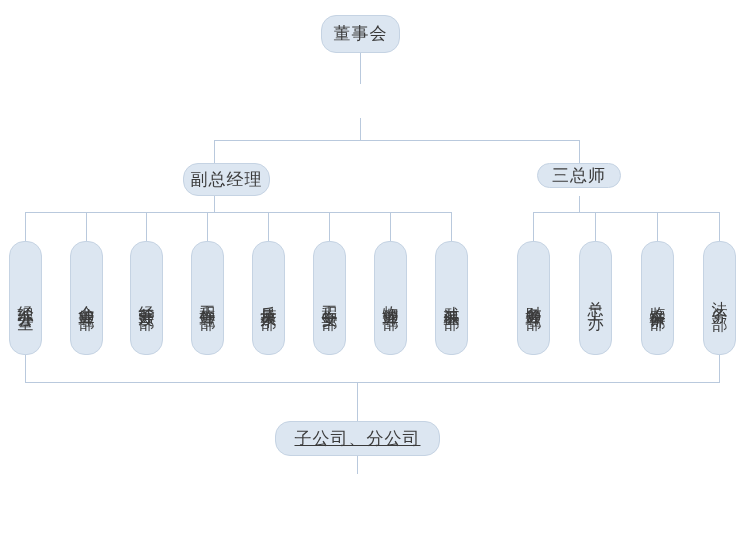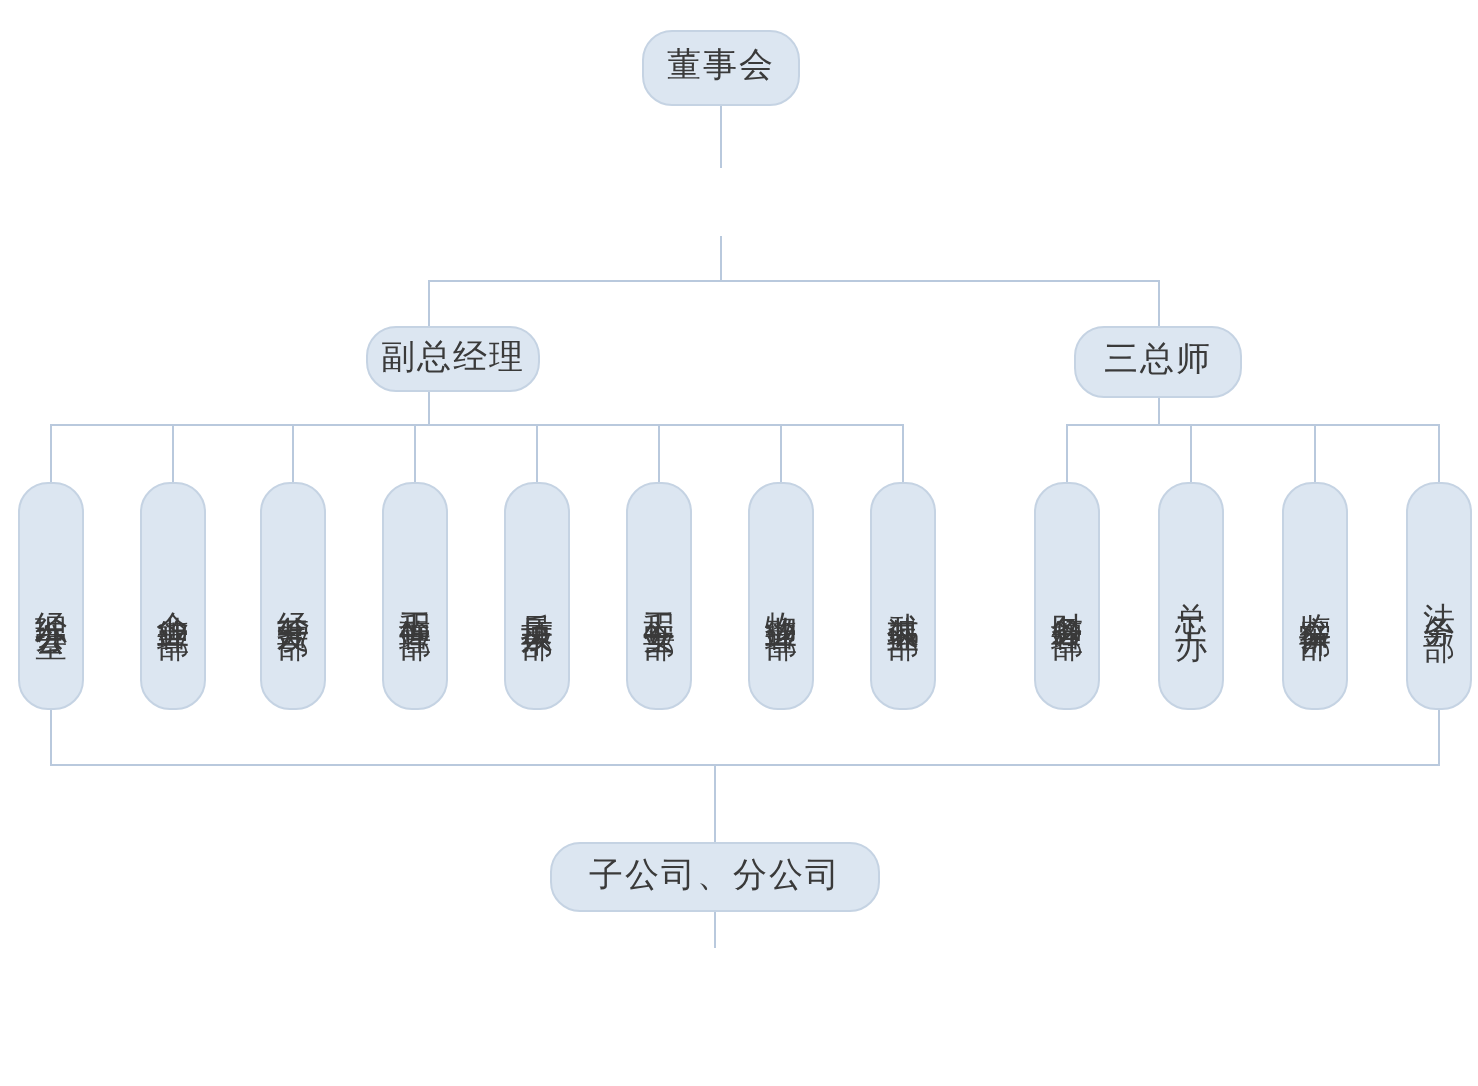--- a/index.html
+++ b/index.html
@@ -98,21 +98,21 @@
   <div class="line v" style="left:719px; top:355px; height:27px;"></div>
   <div class="line h" style="left:25px; top:382px; width:695px;"></div>
   <div class="line v" style="left:357px; top:382px; height:39px;"></div>
   <div class="line v" style="left:357px; top:456px; height:18px;"></div>
 
   <div class="node h" style="left:321px; top:15px; width:79px; height:38px;">董事会</div>
 
 
   <div class="node h" style="left:183px; top:163px; width:87px; height:33px;">副总经理</div>
 
-  <div class="node h" style="left:537px; top:163px; width:84px; height:36px;">三总师</div>
+  <div class="node h" style="left:537px; top:163px; width:84px; height:25px;">三总师</div>
 
   <div class="node v" style="left:9px; top:241px; width:33px; height:114px;">
     <span class="vtext">经理办公室</span>
   </div>
   <div class="node v" style="left:70px; top:241px; width:33px; height:114px;">
     <span class="vtext">企业管理部</span>
   </div>
   <div class="node v" style="left:130px; top:241px; width:33px; height:114px;">
     <span class="vtext">经营开发部</span>
   </div>
@@ -138,16 +138,16 @@
   <div class="node v spaced" style="left:579px; top:241px; width:33px; height:114px;">
     <span class="vtext">总工办</span>
   </div>
   <div class="node v" style="left:641px; top:241px; width:33px; height:114px;">
     <span class="vtext">监察审计部</span>
   </div>
   <div class="node v spaced" style="left:703px; top:241px; width:33px; height:114px;">
     <span class="vtext">法务部</span>
   </div>
 
-  <div class="node h" style="left:275px; top:421px; width:165px; height:35px;">子公司、分公司</div>
+  <div class="node h" style="left:275px; top:421px; width:165px; height:35px;text-decoration:underline;">子公司、分公司</div>
 
 
 </div>
 
 </body></html>

